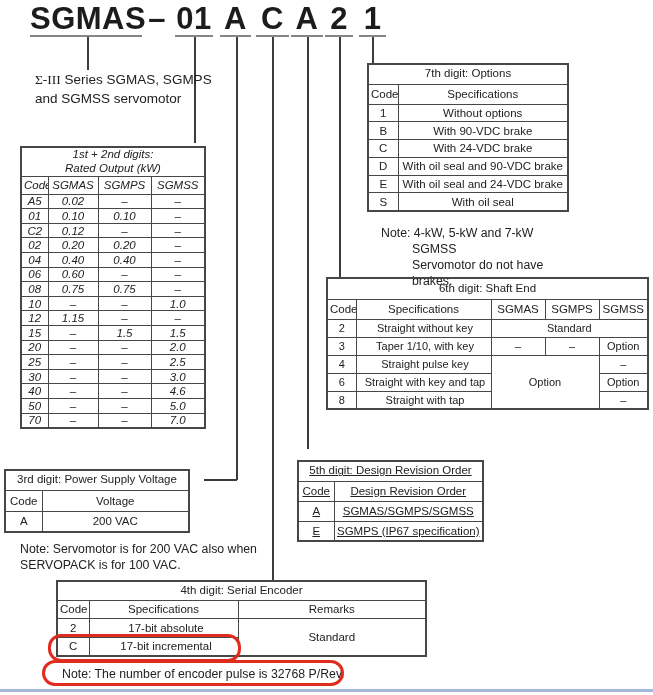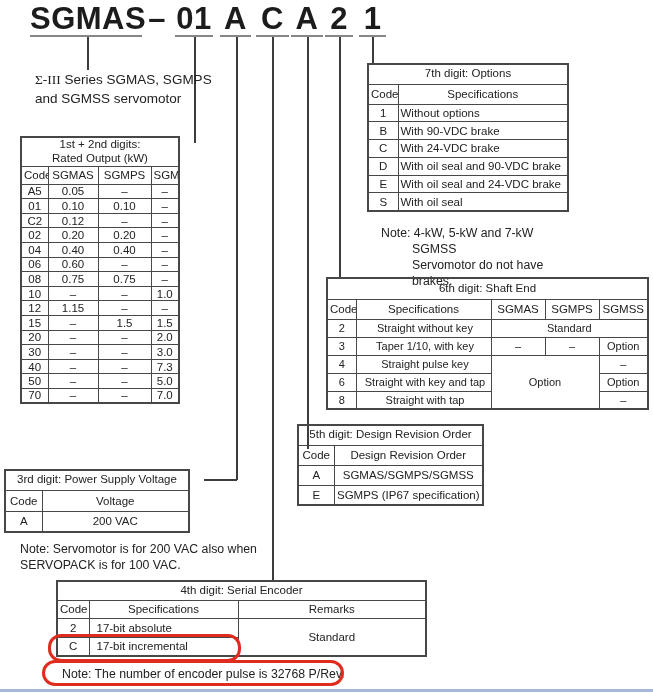--- a/index.html
+++ b/index.html
@@ -27,40 +27,40 @@
            padding:0 2px; white-space:nowrap; overflow:hidden; }
   .t-title th { white-space:pre-line; line-height:1.2; }
 
   .tbl-rated .t-title th { height:29px; }
   .tbl-rated .t-head  th { height:18px; }
   .tbl-rated td { height:14.6px; }
 
   .tbl-options .t-title th { height:20px; }
   .tbl-options .t-head  th { height:20px; }
   .tbl-options td { height:17.8px; }
-  .tbl-options td:nth-child(2) { text-align:left; }
+  .tbl-options td:nth-child(2) { text-align:center; }
 
   .tbl-shaft { font-size:11px; }
   .tbl-shaft .t-title th { height:21px; font-size:11.5px; }
   .tbl-shaft .t-head  th { height:20px; font-size:11.5px; }
   .tbl-shaft td { height:18px; }
   .tbl-shaft td:nth-child(2) { text-align:center; padding-left:5px; }
 
   .tbl-design .t-title th { height:20px; }
   .tbl-design .t-head  th { height:20px; }
   .tbl-design td { height:20px; }
 
   .tbl-voltage .t-title th { height:20px; }
   .tbl-voltage .t-head  th { height:21px; }
   .tbl-voltage td { height:21px; }
 
   .tbl-encoder .t-title th { height:19px; }
   .tbl-encoder .t-head  th { height:18px; }
   .tbl-encoder td { height:19px; }
-  .tbl-encoder td:nth-child(2) { text-align:left; padding-left:7px; }
+  .tbl-encoder td:nth-child(2) { text-align:center; padding-left:7px; }
 
   
   .note { position:absolute; font-size:12.3px; line-height:1.3; color:#222; white-space:pre-line; }
   .hang { padding-left:31px; text-indent:-31px; }
 
   
   .redbox { position:absolute; border:3px solid #df2c1e; border-radius:13px; background:transparent; }
 
   
   #bluerule { position:absolute; left:0; top:689px; width:653px; height:2.5px; background:#a7b7dc; }
@@ -94,42 +94,42 @@
   <div class="vline" style="left:272px;top:37px;height:544px;"></div>
   <div class="vline" style="left:307px;top:37px;height:412px;"></div>
   <div class="vline" style="left:339px;top:37px;height:241px;"></div>
   <div class="vline" style="left:372px;top:37px;height:27px;"></div>
 
   <div id="desc">
     <span class="serif">Σ-III</span><span> Series SGMAS, SGMPS</span><br>
     <span>and SGMSS servomotor</span>
   </div>
 
-  <div class="twrap" style="left:20px;top:136px;width:160px;">
+  <div class="twrap" style="left:20px;top:146px;width:186px;font-style:italic;">
     <table class="tbl-rated">
       <colgroup>
           <col style="width:27px">
           <col style="width:50px">
           <col style="width:53px">
           <col>
         </colgroup>
       <tbody>
           <tr class="t-title">
             <th colspan="4">1st + 2nd digits:
 Rated Output (kW)</th>
           </tr>
           <tr class="t-head">
             <th>Code</th>
             <th>SGMAS</th>
             <th>SGMPS</th>
             <th>SGMSS</th>
           </tr>
           <tr class="t-row">
             <td>A5</td>
-            <td>0.05</td>
+            <td>0.02</td>
             <td>–</td>
             <td>–</td>
           </tr>
           <tr class="t-row">
             <td>01</td>
             <td>0.10</td>
             <td>0.10</td>
             <td>–</td>
           </tr>
           <tr class="t-row">
@@ -180,30 +180,36 @@
             <td>1.5</td>
             <td>1.5</td>
           </tr>
           <tr class="t-row">
             <td>20</td>
             <td>–</td>
             <td>–</td>
             <td>2.0</td>
           </tr>
           <tr class="t-row">
+            <td>25</td>
+            <td>–</td>
+            <td>–</td>
+            <td>2.5</td>
+          </tr>
+          <tr class="t-row">
             <td>30</td>
             <td>–</td>
             <td>–</td>
             <td>3.0</td>
           </tr>
           <tr class="t-row">
             <td>40</td>
             <td>–</td>
             <td>–</td>
-            <td>7.3</td>
+            <td>4.6</td>
           </tr>
           <tr class="t-row">
             <td>50</td>
             <td>–</td>
             <td>–</td>
             <td>5.0</td>
           </tr>
           <tr class="t-row">
             <td>70</td>
             <td>–</td>
@@ -303,21 +309,21 @@
           </tr>
           <tr class="t-row">
             <td>8</td>
             <td>Straight with tap</td>
             <td>–</td>
           </tr>
         </tbody>
     </table>
   </div>
 
-  <div class="twrap" style="left:297px;top:424px;width:187px;">
+  <div class="twrap" style="left:297px;top:460px;width:187px;text-decoration:underline;">
     <table class="tbl-design">
       <colgroup>
           <col style="width:36px">
           <col>
         </colgroup>
       <tbody>
           <tr class="t-title">
             <th colspan="2">5th digit: Design Revision Order</th>
           </tr>
           <tr class="t-head">

